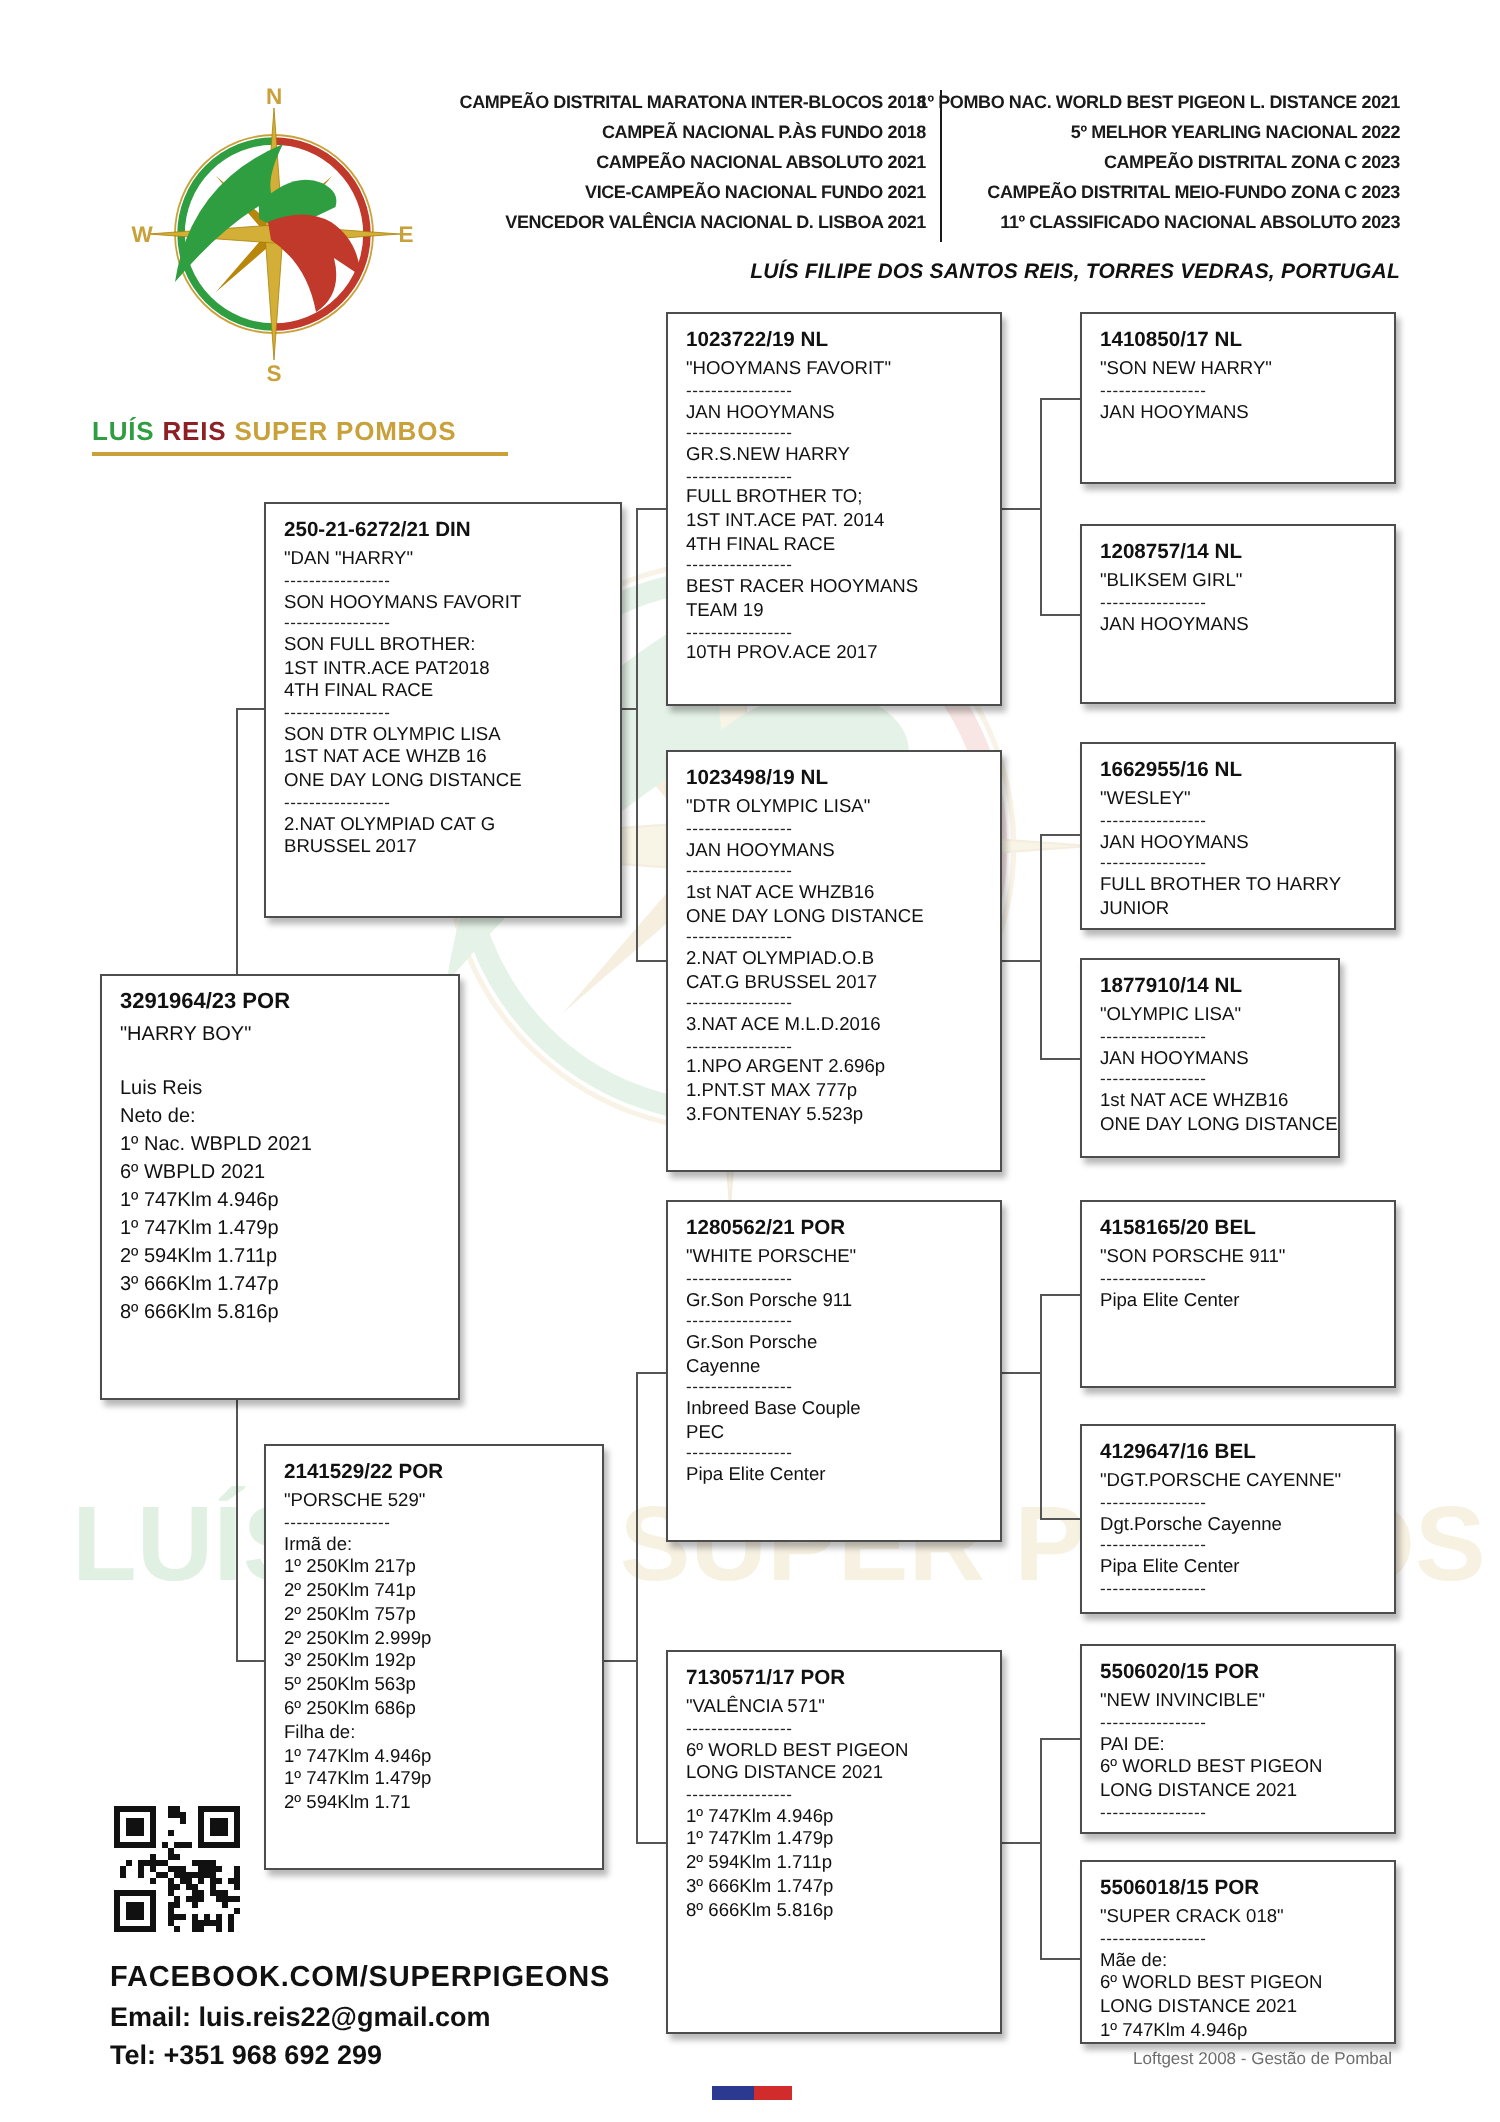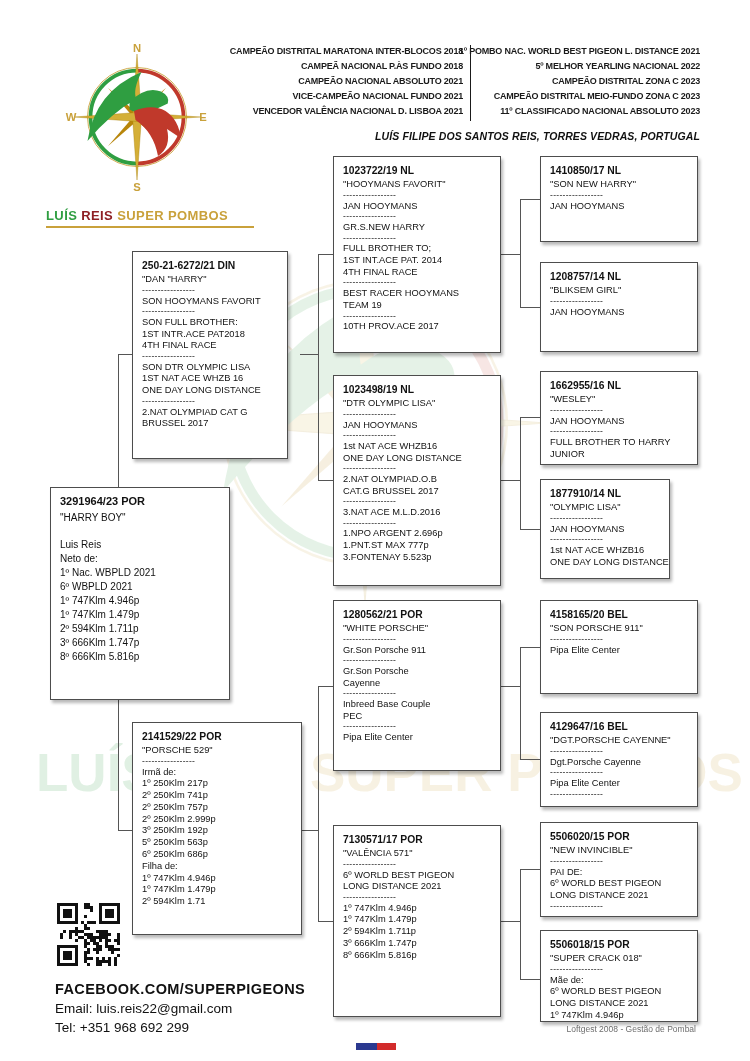--- a/index.html
+++ b/index.html
@@ -43,21 +43,21 @@
   .pbox.big{font-size:10px;line-height:14px;}
   .pbox.big .ring{font-size:11px;margin-bottom:3px;}
 
   
   .cn{position:absolute;background:#555;z-index:1;}
 
   
   .qr{position:absolute;left:57px;top:903px;width:63px;height:63px;fill:#111;}
   .contact{position:absolute;left:55px;top:980px;}
   .fb{font-size:14.5px;font-weight:bold;letter-spacing:0.4px;line-height:19px;}
-  .em,.tl{font-size:13.5px;font-weight:normal;line-height:19px;}
+  .em,.tl{font-size:13.5px;font-weight:bold;line-height:19px;}
   .credit{position:absolute;right:54px;top:1024px;font-size:8.5px;color:#6e6e6e;}
   .flag{position:absolute;left:356px;top:1043px;width:40px;height:7px;display:flex;z-index:2;}
   .flag .b{flex:1.1;background:var(--flag-blue,#2b3990);}
   .flag .r{flex:1;background:var(--flag-red,#d22b2b);}
 </style>
 </head>
 <body>
 
 <div class="page">
 
@@ -122,21 +122,21 @@
         <div class="line">Neto de:</div>
         <div class="line">1º Nac. WBPLD 2021</div>
         <div class="line">6º WBPLD 2021</div>
         <div class="line">1º 747Klm 4.946p</div>
         <div class="line">1º 747Klm 1.479p</div>
         <div class="line">2º 594Klm 1.711p</div>
         <div class="line">3º 666Klm 1.747p</div>
         <div class="line">8º 666Klm 5.816p</div>
       </div>
   </div>
-  <div class="pbox" style="left: 132px; top: 251px; width: 156px; height: 208px;">
+  <div class="pbox" style="left: 132px; top: 251px; width: 179px; height: 208px;">
     <div class="ring">250-21-6272/21 DIN</div>
     <div class="bname">"DAN "HARRY"</div>
     <div>
         <div class="line sep">-----------------</div>
         <div class="line">SON HOOYMANS FAVORIT</div>
         <div class="line sep">-----------------</div>
         <div class="line">SON FULL BROTHER:</div>
         <div class="line">1ST INTR.ACE PAT2018</div>
         <div class="line">4TH FINAL RACE</div>
         <div class="line sep">-----------------</div>

